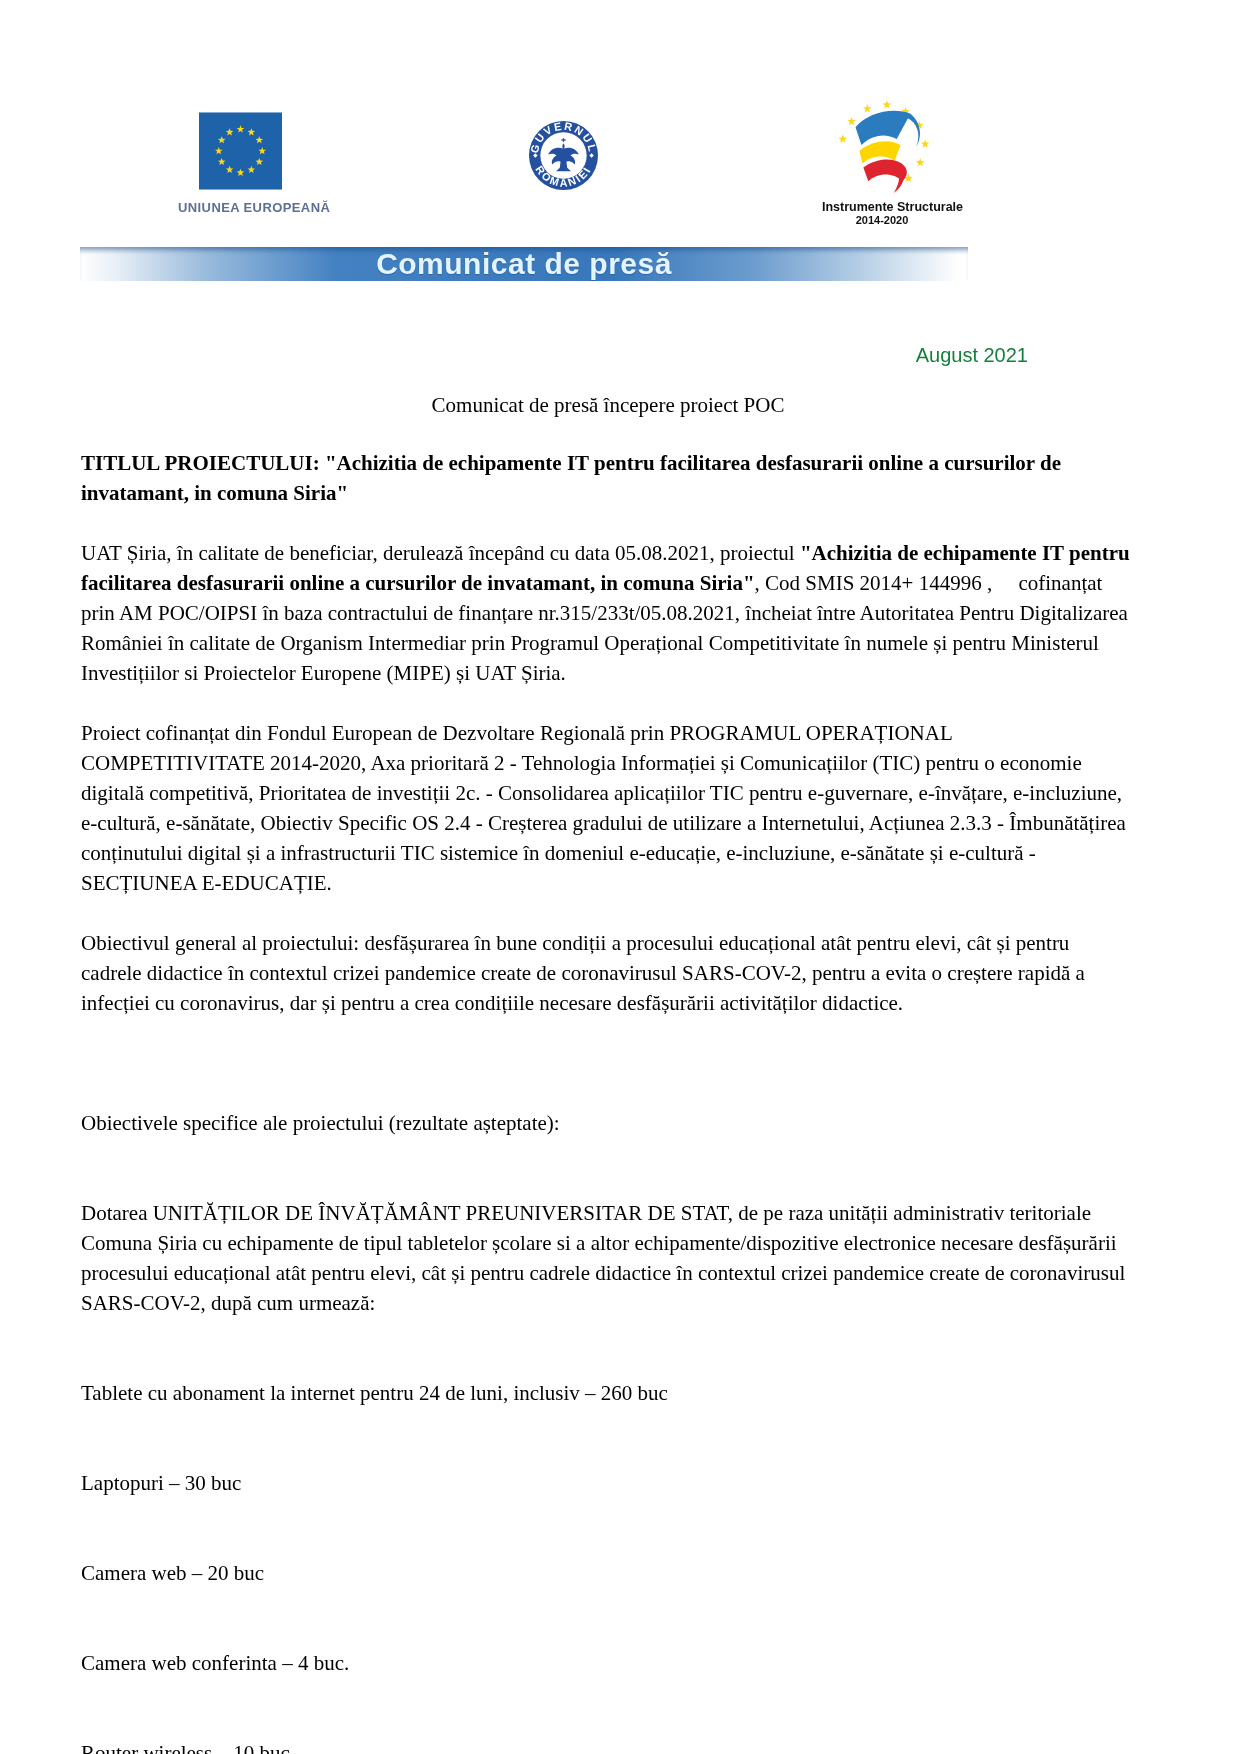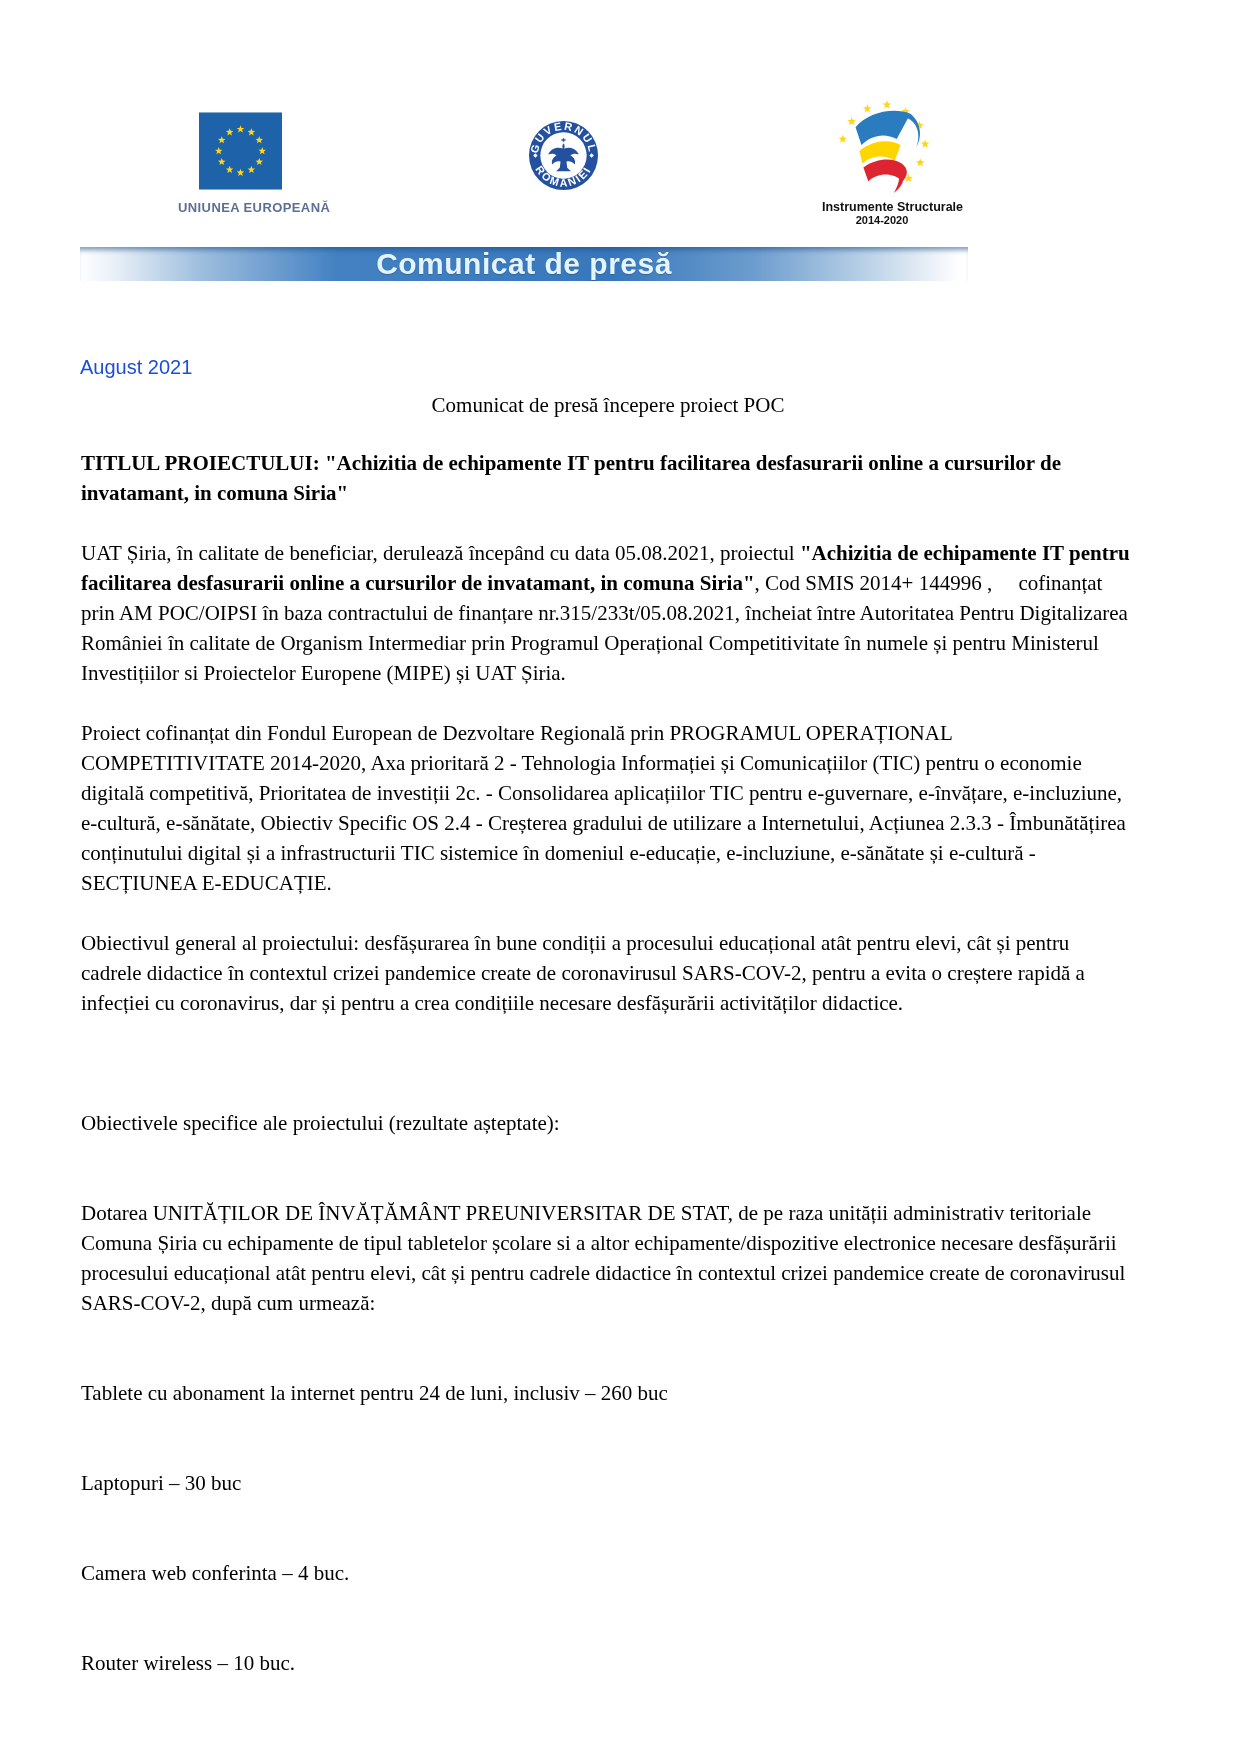--- a/index.html
+++ b/index.html
@@ -22,22 +22,22 @@
     position:absolute;left:80px;top:247px;width:888px;height:34px;
     background:linear-gradient(90deg,#ffffff 0%,#e8eff7 4%,#9bbcdd 14%,#4381c2 29%,#3877bb 60%,#6d9dce 76%,#bdd3e8 89%,#ffffff 99%);
     box-shadow:inset 0 6px 5px -3px rgba(22,74,134,.55);
     display:flex;align-items:center;justify-content:center;
   }
   .banner-text{
     font-family:"Liberation Sans","DejaVu Sans",sans-serif;font-weight:bold;
     font-size:30px;color:#e4f4ff;letter-spacing:.5px;text-shadow:0 1px 1px rgba(20,60,110,.35);
   }
   
-  .date-line{position:absolute;left:80px;top:356px;width:948px;
-    font-family:"Liberation Sans",sans-serif;font-size:20px;color:#1d4ed8;}
+  .date-line{position:absolute;left:80px;top:344px;width:948px;text-align:right;
+    font-family:"Liberation Sans",sans-serif;font-size:20px;color:#15803d;}
   .doc-title{position:absolute;left:82px;top:393px;width:1052px;text-align:center;font-size:21px;}
   
   .content{position:absolute;left:81px;top:448px;width:1052px;font-size:21px;line-height:30px;}
   .para{margin:30px 0 0 0;white-space:pre-wrap;}
   .para.first{margin-top:0;}
   .bold{font-weight:bold;}
   .line{white-space:pre-wrap;}
 </style>
 </head>
 <body>
@@ -137,19 +137,20 @@
 
     <div class="para">Proiect cofinanțat din Fondul European de Dezvoltare Regională prin PROGRAMUL OPERAȚIONAL COMPETITIVITATE 2014-2020, Axa prioritară 2 - Tehnologia Informației și Comunicațiilor (TIC) pentru o economie digitală competitivă, Prioritatea de investiții 2c. - Consolidarea aplicațiilor TIC pentru e-guvernare, e-învățare, e-incluziune, e-cultură, e-sănătate, Obiectiv Specific OS 2.4 - Creșterea gradului de utilizare a Internetului, Acțiunea 2.3.3 - Îmbunătățirea conținutului digital și a infrastructurii TIC sistemice în domeniul e-educație, e-incluziune, e-sănătate și e-cultură - SECȚIUNEA E-EDUCAȚIE.</div>
 
     <div class="para">Obiectivul general al proiectului: desfășurarea în bune condiții a procesului educațional atât pentru elevi, cât și pentru cadrele didactice în contextul crizei pandemice create de coronavirusul SARS-COV-2, pentru a evita o creștere rapidă a infecției cu coronavirus, dar și pentru a crea condițiile necesare desfășurării activităților didactice.</div>
 
     <div class="para">
       <div class="line">Obiectivele specifice ale proiectului (rezultate așteptate):</div>
       <div class="line">Dotarea UNITĂȚILOR DE ÎNVĂȚĂMÂNT PREUNIVERSITAR DE STAT, de pe raza unității administrativ teritoriale Comuna Șiria cu echipamente de tipul tabletelor școlare si a altor echipamente/dispozitive electronice necesare desfășurării procesului educațional atât pentru elevi, cât și pentru cadrele didactice în contextul crizei pandemice create de coronavirusul SARS-COV-2, după cum urmează:</div>
       <div class="line">Tablete cu abonament la internet pentru 24 de luni, inclusiv – 260 buc</div>
       <div class="line">Laptopuri – 30 buc</div>
+      <div class="line">Camera web – 20 buc</div>
       <div class="line">Camera web conferinta – 4 buc.</div>
       <div class="line">Router wireless – 10 buc.</div>
       
     </div>
 
   </div>
 </div>
 
 </body></html>

